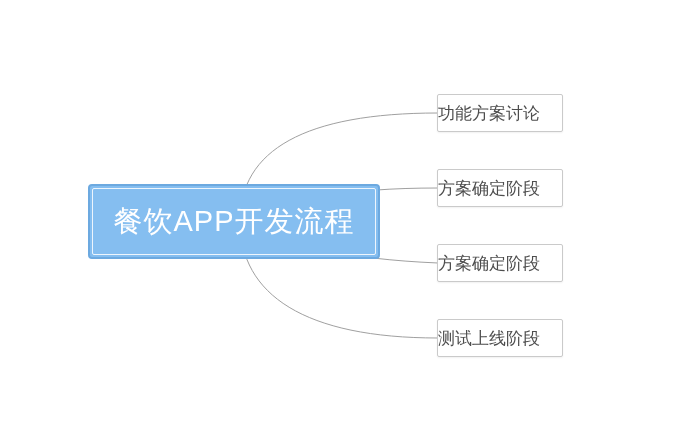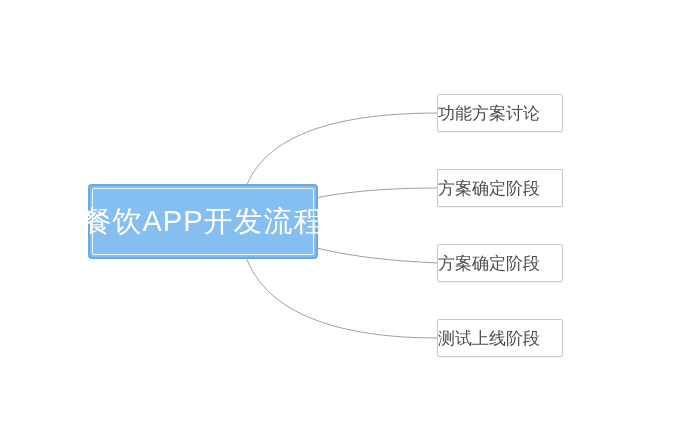--- a/index.html
+++ b/index.html
@@ -24,21 +24,21 @@
   }
   .connectors path {
     fill: none;
     stroke: #a0a0a0;
     stroke-width: 1;
   }
   .root-node {
     position: absolute;
     left: 88px;
     top: 184px;
-    width: 230px;
+    width: 292px;
     height: 75px;
     box-sizing: border-box;
     background: #85BEF0;
     border: 2px solid #6CA9E0;
     border-radius: 4px;
     display: flex;
     align-items: center;
     justify-content: center;
     cursor: default;
   }

